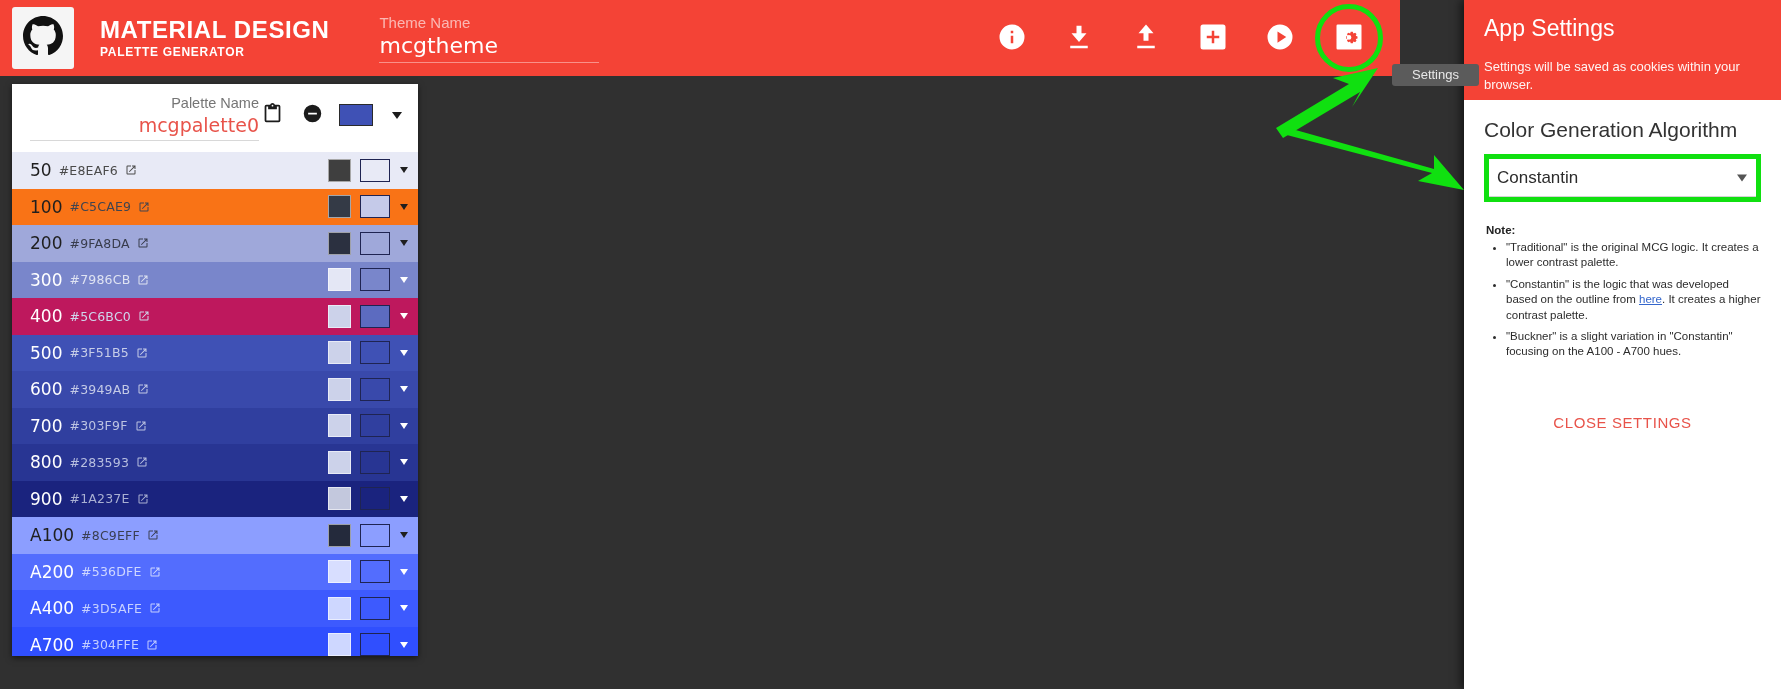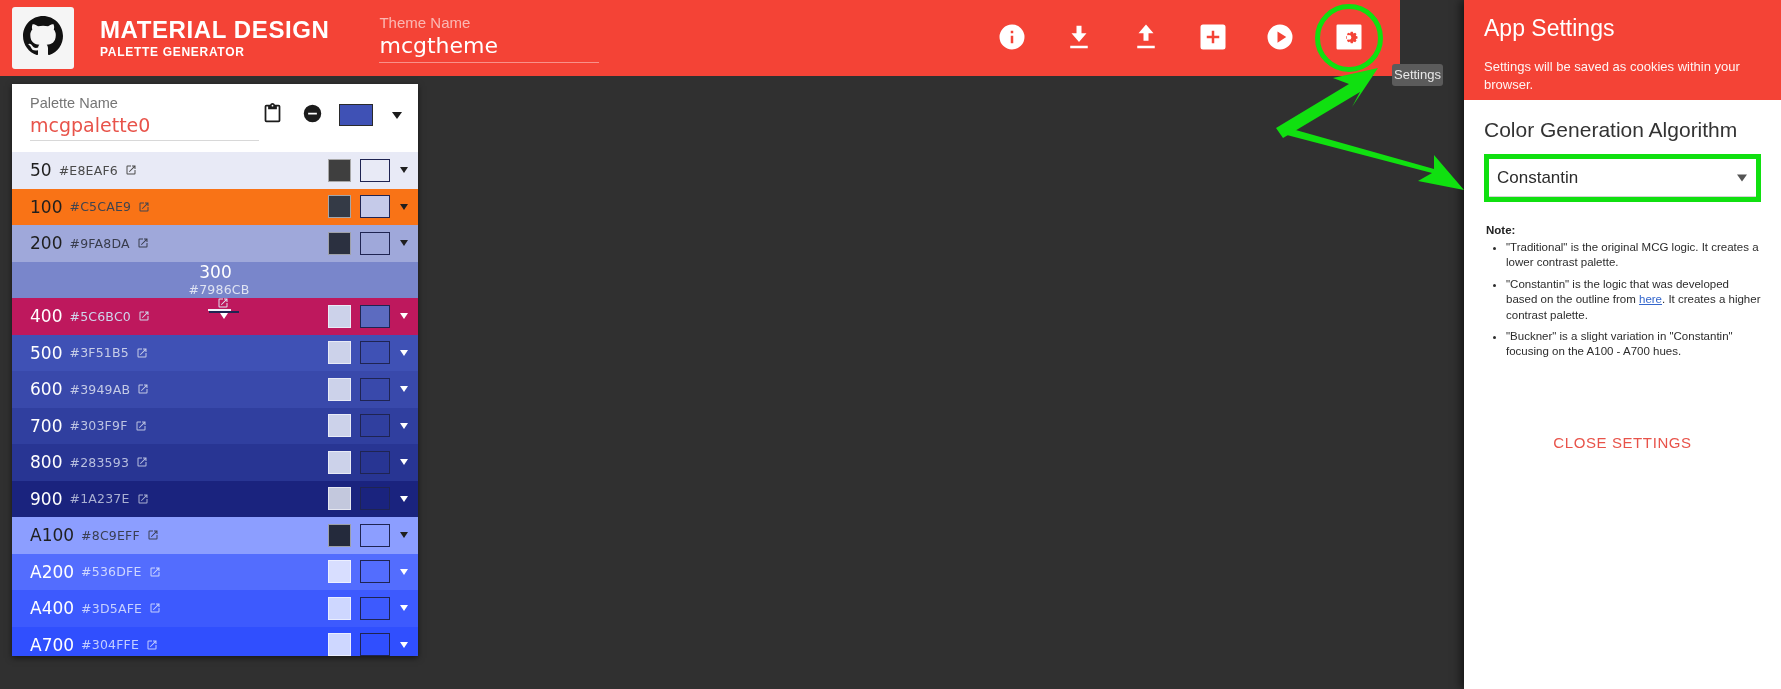--- a/index.html
+++ b/index.html
@@ -56,38 +56,38 @@
   .tb-btn.highlighted {
     outline: 5px solid #10E010;
     outline-offset: 4px;
     width: 50px; height: 50px;
   }
 
   .tooltip {
     position: absolute;
     top: 64px; left: 1392px;
     background: #5b5b5b; color: #e8e8e8;
-    font-size: 13px; padding: 3px 2px 4px; border-radius: 3px;
+    font-size: 13px; padding: 3px 20px 4px; border-radius: 3px;
     z-index: 40; white-space: nowrap;
   }
 
   
   .palette-card {
     position: absolute; left: 12px; top: 84px;
     width: 406px; height: 572px;
     background: #fff;
     box-shadow: 0 2px 6px rgba(0,0,0,.55);
     overflow: hidden;
   }
   .palette-head {
     height: 68px; padding: 8px 12px 0 18px;
     display: flex; align-items: flex-start;
     background: #fff;
   }
-  .pal-name-wrap { flex: 1 1 auto; max-width: 232px; padding-top: 2px; }
+  .pal-name-wrap { flex: 1 1 auto; max-width: 232px; padding-top: 2px; text-align: right; }
   .pal-name-label { font-size: 14.5px; color: #757575; line-height: 1.35; }
   .pal-name-value {
     font-size: 19px; color: #E8534A; padding-bottom: 4px;
     border-bottom: 1px solid #d8d8d8;
     font-family: "DejaVu Sans", sans-serif;
   }
   .pal-head-actions {
     display: flex; align-items: center; gap: 14px;
     margin-left: auto; padding-top: 10px; padding-right: 4px;
   }
@@ -173,21 +173,21 @@
     border-left: 5px solid transparent; border-right: 5px solid transparent;
     border-top: 7px solid #555;
   }
   .note-label { font-size: 11.5px; font-weight: bold; color: #222; margin: 4px 0 4px 2px; }
   .note-list { list-style: disc; margin: 0 0 0 22px; padding: 0; }
   .note-list li {
     font-size: 11.5px; color: #2c2c2c; line-height: 1.34; margin-bottom: 6px;
   }
   .note-list a { color: #3366cc; }
   .close-settings {
-    text-align: center; margin-top: 66px; text-decoration: underline;
+    text-align: center; margin-top: 46px; text-decoration: underline;
   }
   .close-settings button {
     border: 0; background: transparent; cursor: pointer;
     color: #E8534A; font-size: 15px; letter-spacing: .6px;
     font-family: "Liberation Sans", sans-serif; padding: 8px 14px;
   }
 
   
   .annot-arrows {
     position: absolute; left: 0; top: 0; width: 1781px; height: 689px;
@@ -342,21 +342,21 @@
           <span class="row-link-icon" style="fill:#383c4c">
             <svg viewBox="0 0 24 24">
               <path d="M19 19H5V5h7V3H5a2 2 0 0 0-2 2v14a2 2 0 0 0 2 2h14a2 2 0 0 0 2-2v-7h-2v7zM14 3v2h3.6l-9.8 9.8 1.4 1.4L19 6.4V10h2V3h-7z"></path>
             </svg>
           </span>
           <span class="row-spacer"></span>
           <span class="row-textsw" style="background:#2b3040"></span>
           <span class="row-colorsw" style="background:#9FA8DA"></span>
           <span class="row-caret"></span>
         </div>
-        <div class="pal-row" style="background: rgb(121, 134, 203); color: rgb(255, 255, 255); flex-direction: column;">
+        <div class="pal-row" style="background: rgb(121, 134, 203); color: rgb(255, 255, 255);">
           <span class="row-name">300</span>
           <span class="row-hex" style="color:#dfe3f2">#7986CB</span>
           <span class="row-link-icon" style="fill:#dfe3f2">
             <svg viewBox="0 0 24 24">
               <path d="M19 19H5V5h7V3H5a2 2 0 0 0-2 2v14a2 2 0 0 0 2 2h14a2 2 0 0 0 2-2v-7h-2v7zM14 3v2h3.6l-9.8 9.8 1.4 1.4L19 6.4V10h2V3h-7z"></path>
             </svg>
           </span>
           <span class="row-spacer"></span>
           <span class="row-textsw" style="background:#e4e7f5"></span>
           <span class="row-colorsw" style="background:#7986CB"></span>

